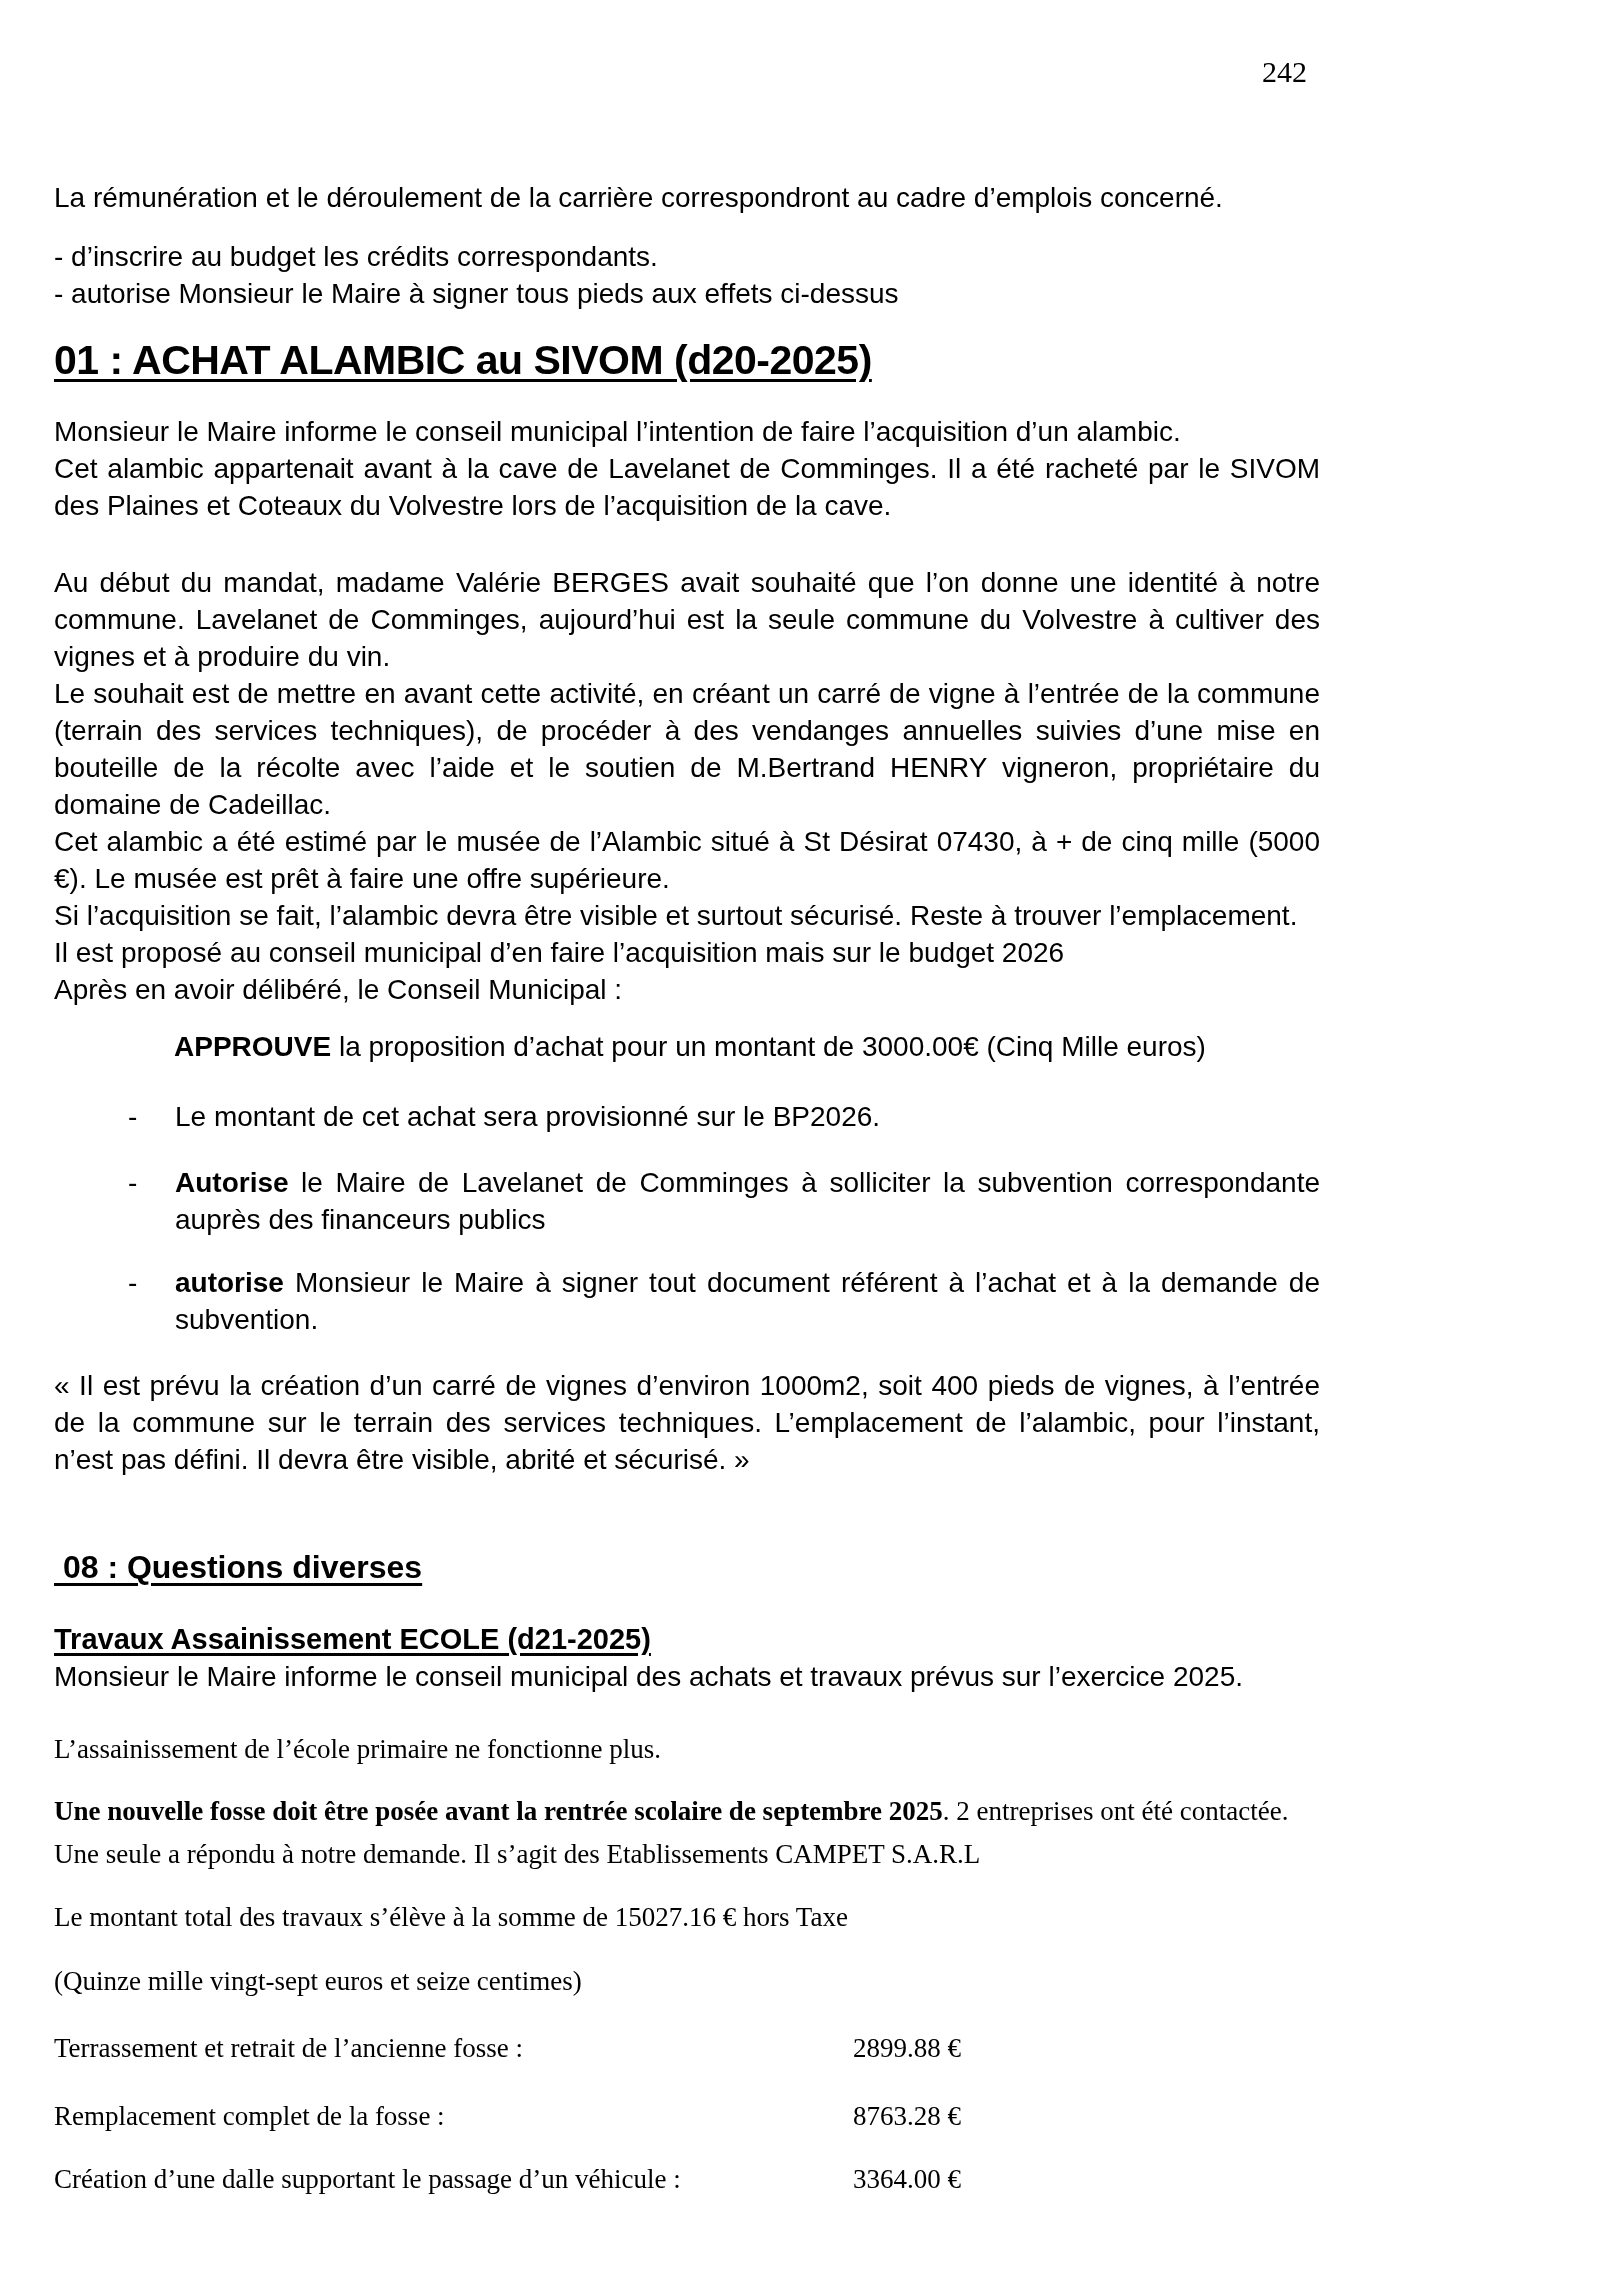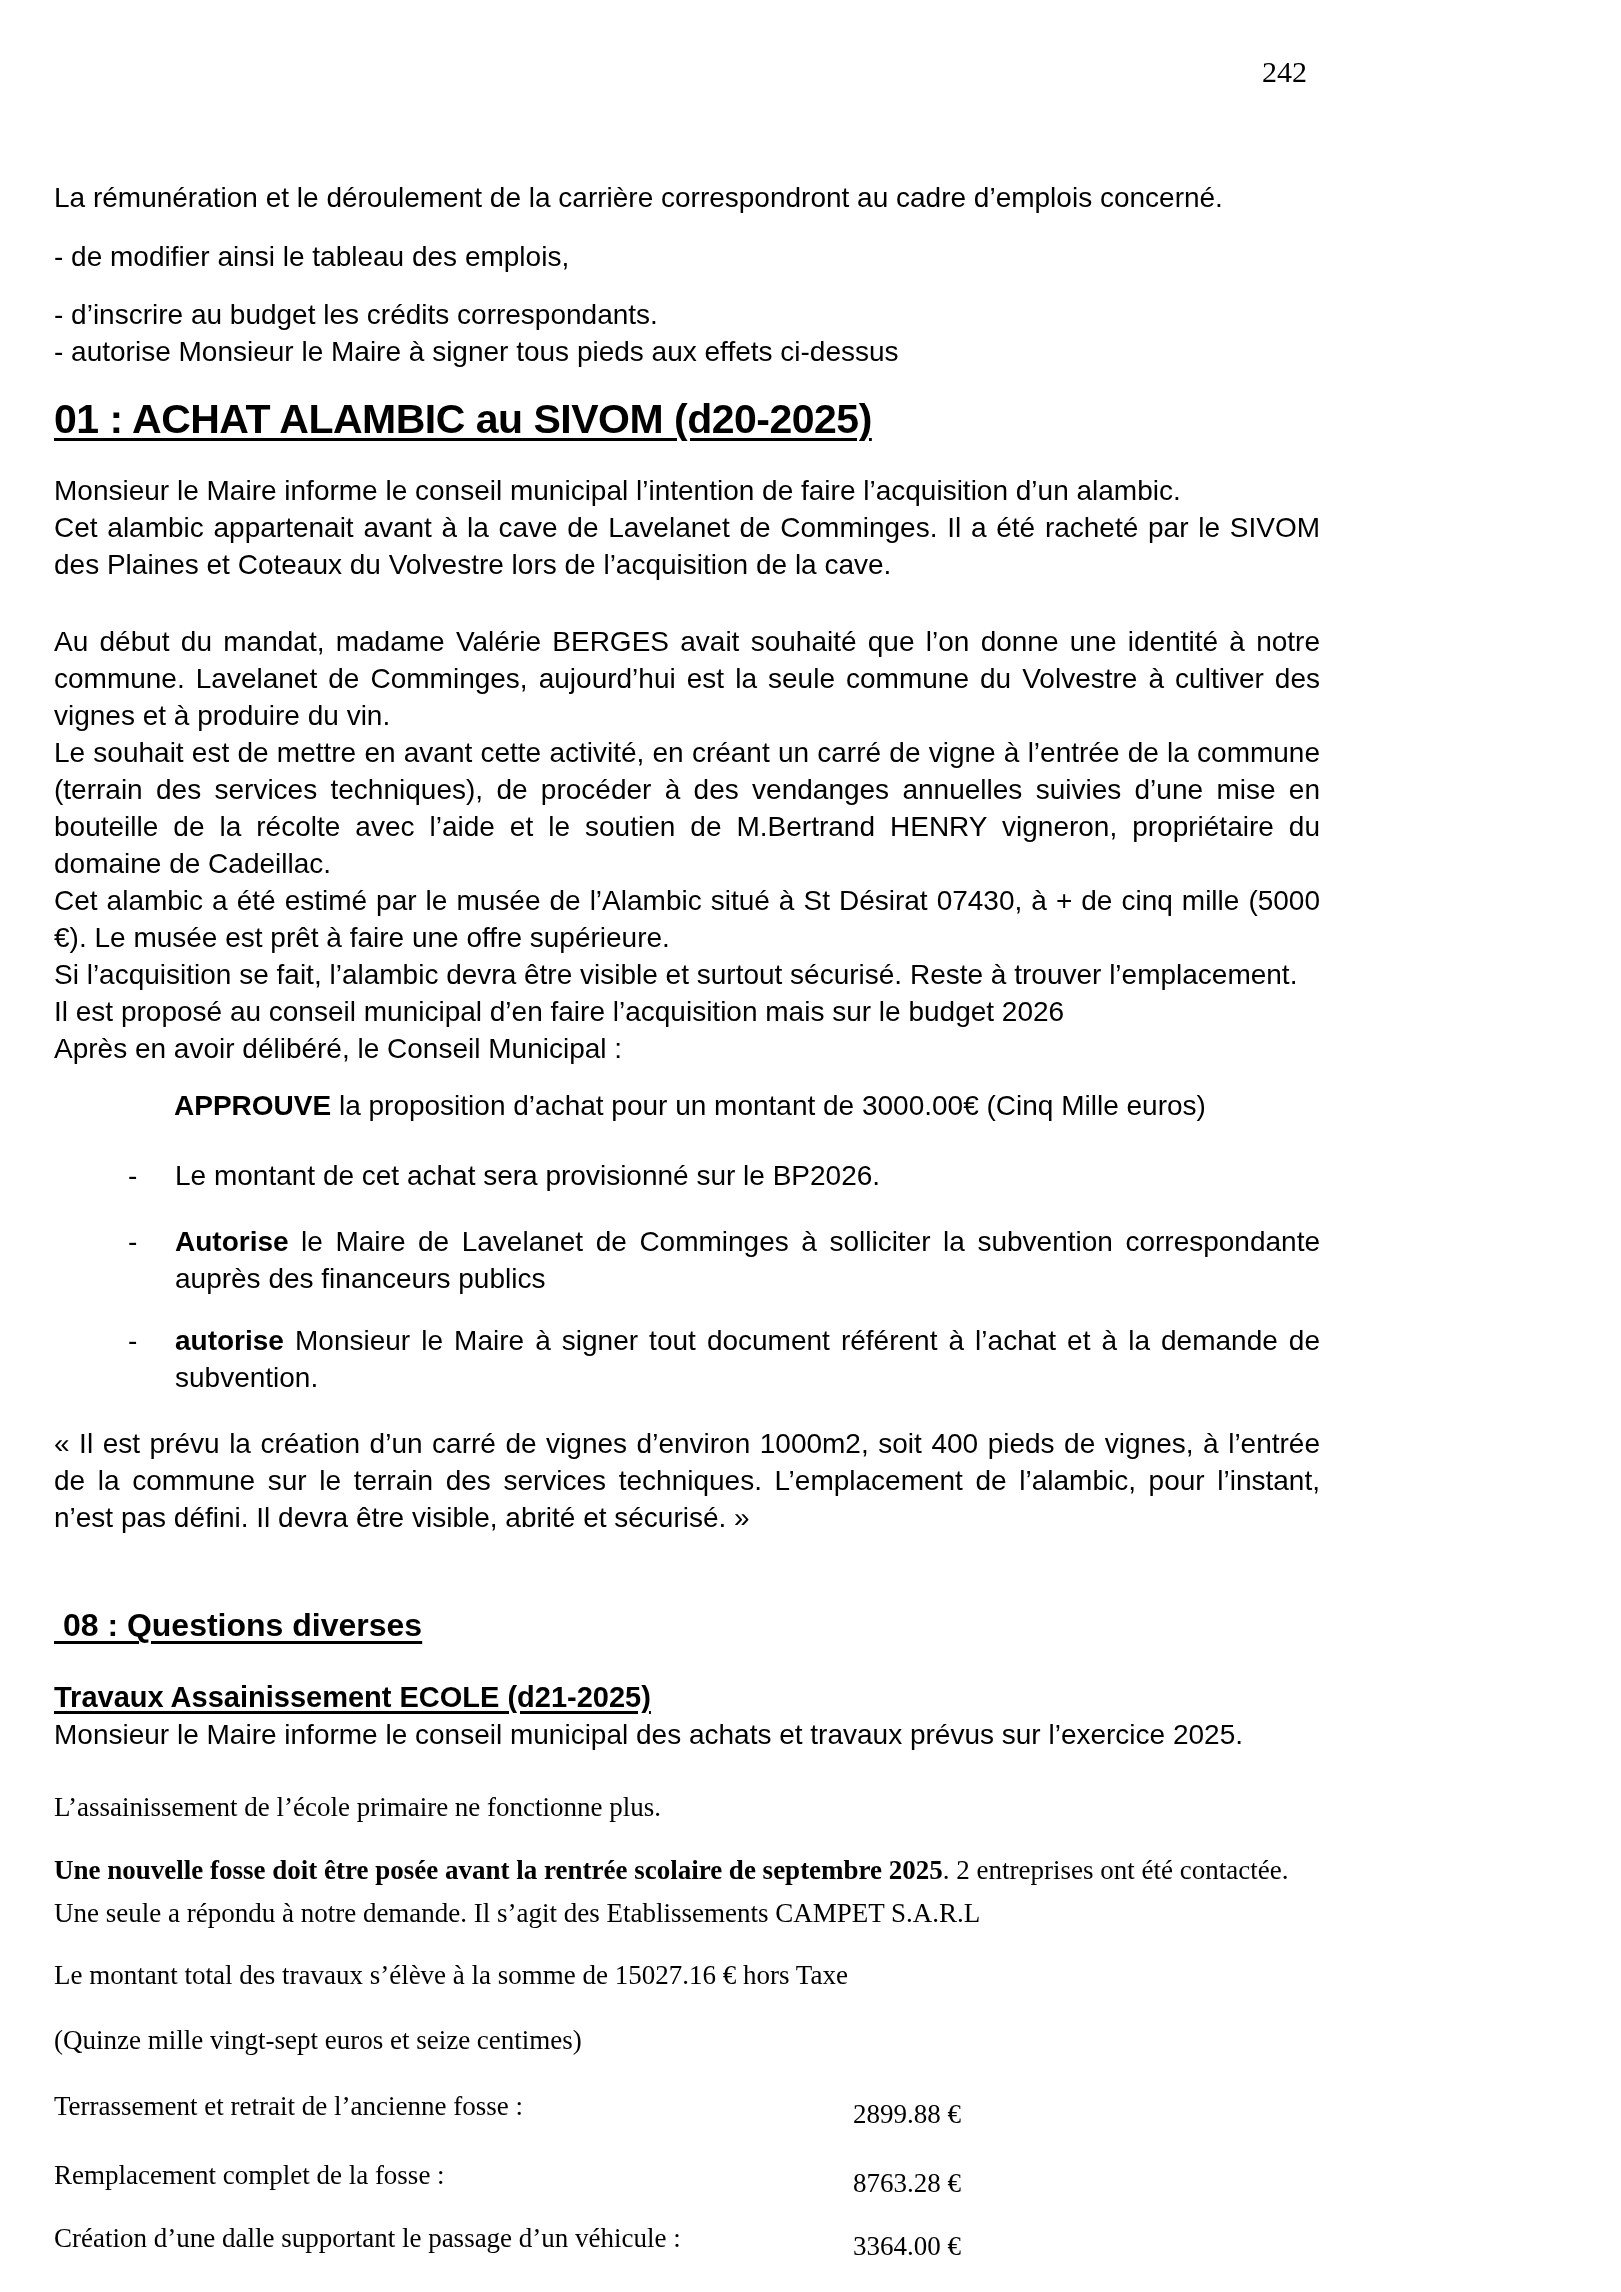--- a/index.html
+++ b/index.html
@@ -82,34 +82,33 @@
   }
   .p-monsieur2 { margin-top: 0; }
 
   .serif { font-family: "Liberation Serif", serif; font-size: 27px; line-height: 43px; }
   .s1 { margin-top: 33px; }
   .s2 { margin-top: 19.6px; }
   .s3 { margin-top: 19.6px; }
   .s4 { margin-top: 21.6px; }
 
   .cost-row { position: relative; }
-  .cost-row .amount { position: absolute; left: 799px; top: 8px; white-space: nowrap; }
+  .cost-row .amount { position: absolute; left: 799px; top: 0; white-space: nowrap; }
   .row1 { margin-top: 23.5px; }
   .row2 { margin-top: 25.5px; }
   .row3 { margin-top: 19.6px; }
 </style>
 </head>
 <body>
 
 <div class="page">
 
   <div class="page-number">242</div>
 
   <p class="sans intro-1">La rémunération et le déroulement de la carrière correspondront au cadre d’emplois concerné.</p>
-  <p class="sans intro-2">- de modifier ainsi le tableau des emplois,</p>
   <p class="sans intro-3">- d’inscrire au budget les crédits correspondants.</p>
   <p class="sans intro-4">- autorise Monsieur le Maire à signer tous pieds aux effets ci-dessus</p>
 
   <h1 class="h07">01 : ACHAT ALAMBIC au SIVOM (d20-2025)</h1>
 
   <p class="sans p-mon-1">Monsieur le Maire informe le conseil municipal l’intention de faire l’acquisition d’un alambic.</p>
   <p class="sans just p-mon-2">Cet alambic appartenait avant à la cave de Lavelanet de Comminges. Il a été racheté par le SIVOM des Plaines et Coteaux du Volvestre lors de l’acquisition de la cave.</p>
 
   <p class="sans just grp">Au début du mandat, madame Valérie BERGES avait souhaité que l’on donne une identité à notre commune. Lavelanet de Comminges, aujourd’hui est la seule commune du Volvestre à cultiver des vignes et à produire du vin.</p>
   <p class="sans just grp0">Le souhait est de mettre en avant cette activité, en créant un carré de vigne à l’entrée de la commune (terrain des services techniques), de procéder à des vendanges annuelles suivies d’une mise en bouteille de la récolte avec l’aide et le soutien de M.Bertrand HENRY vigneron, propriétaire du domaine de Cadeillac.</p>

